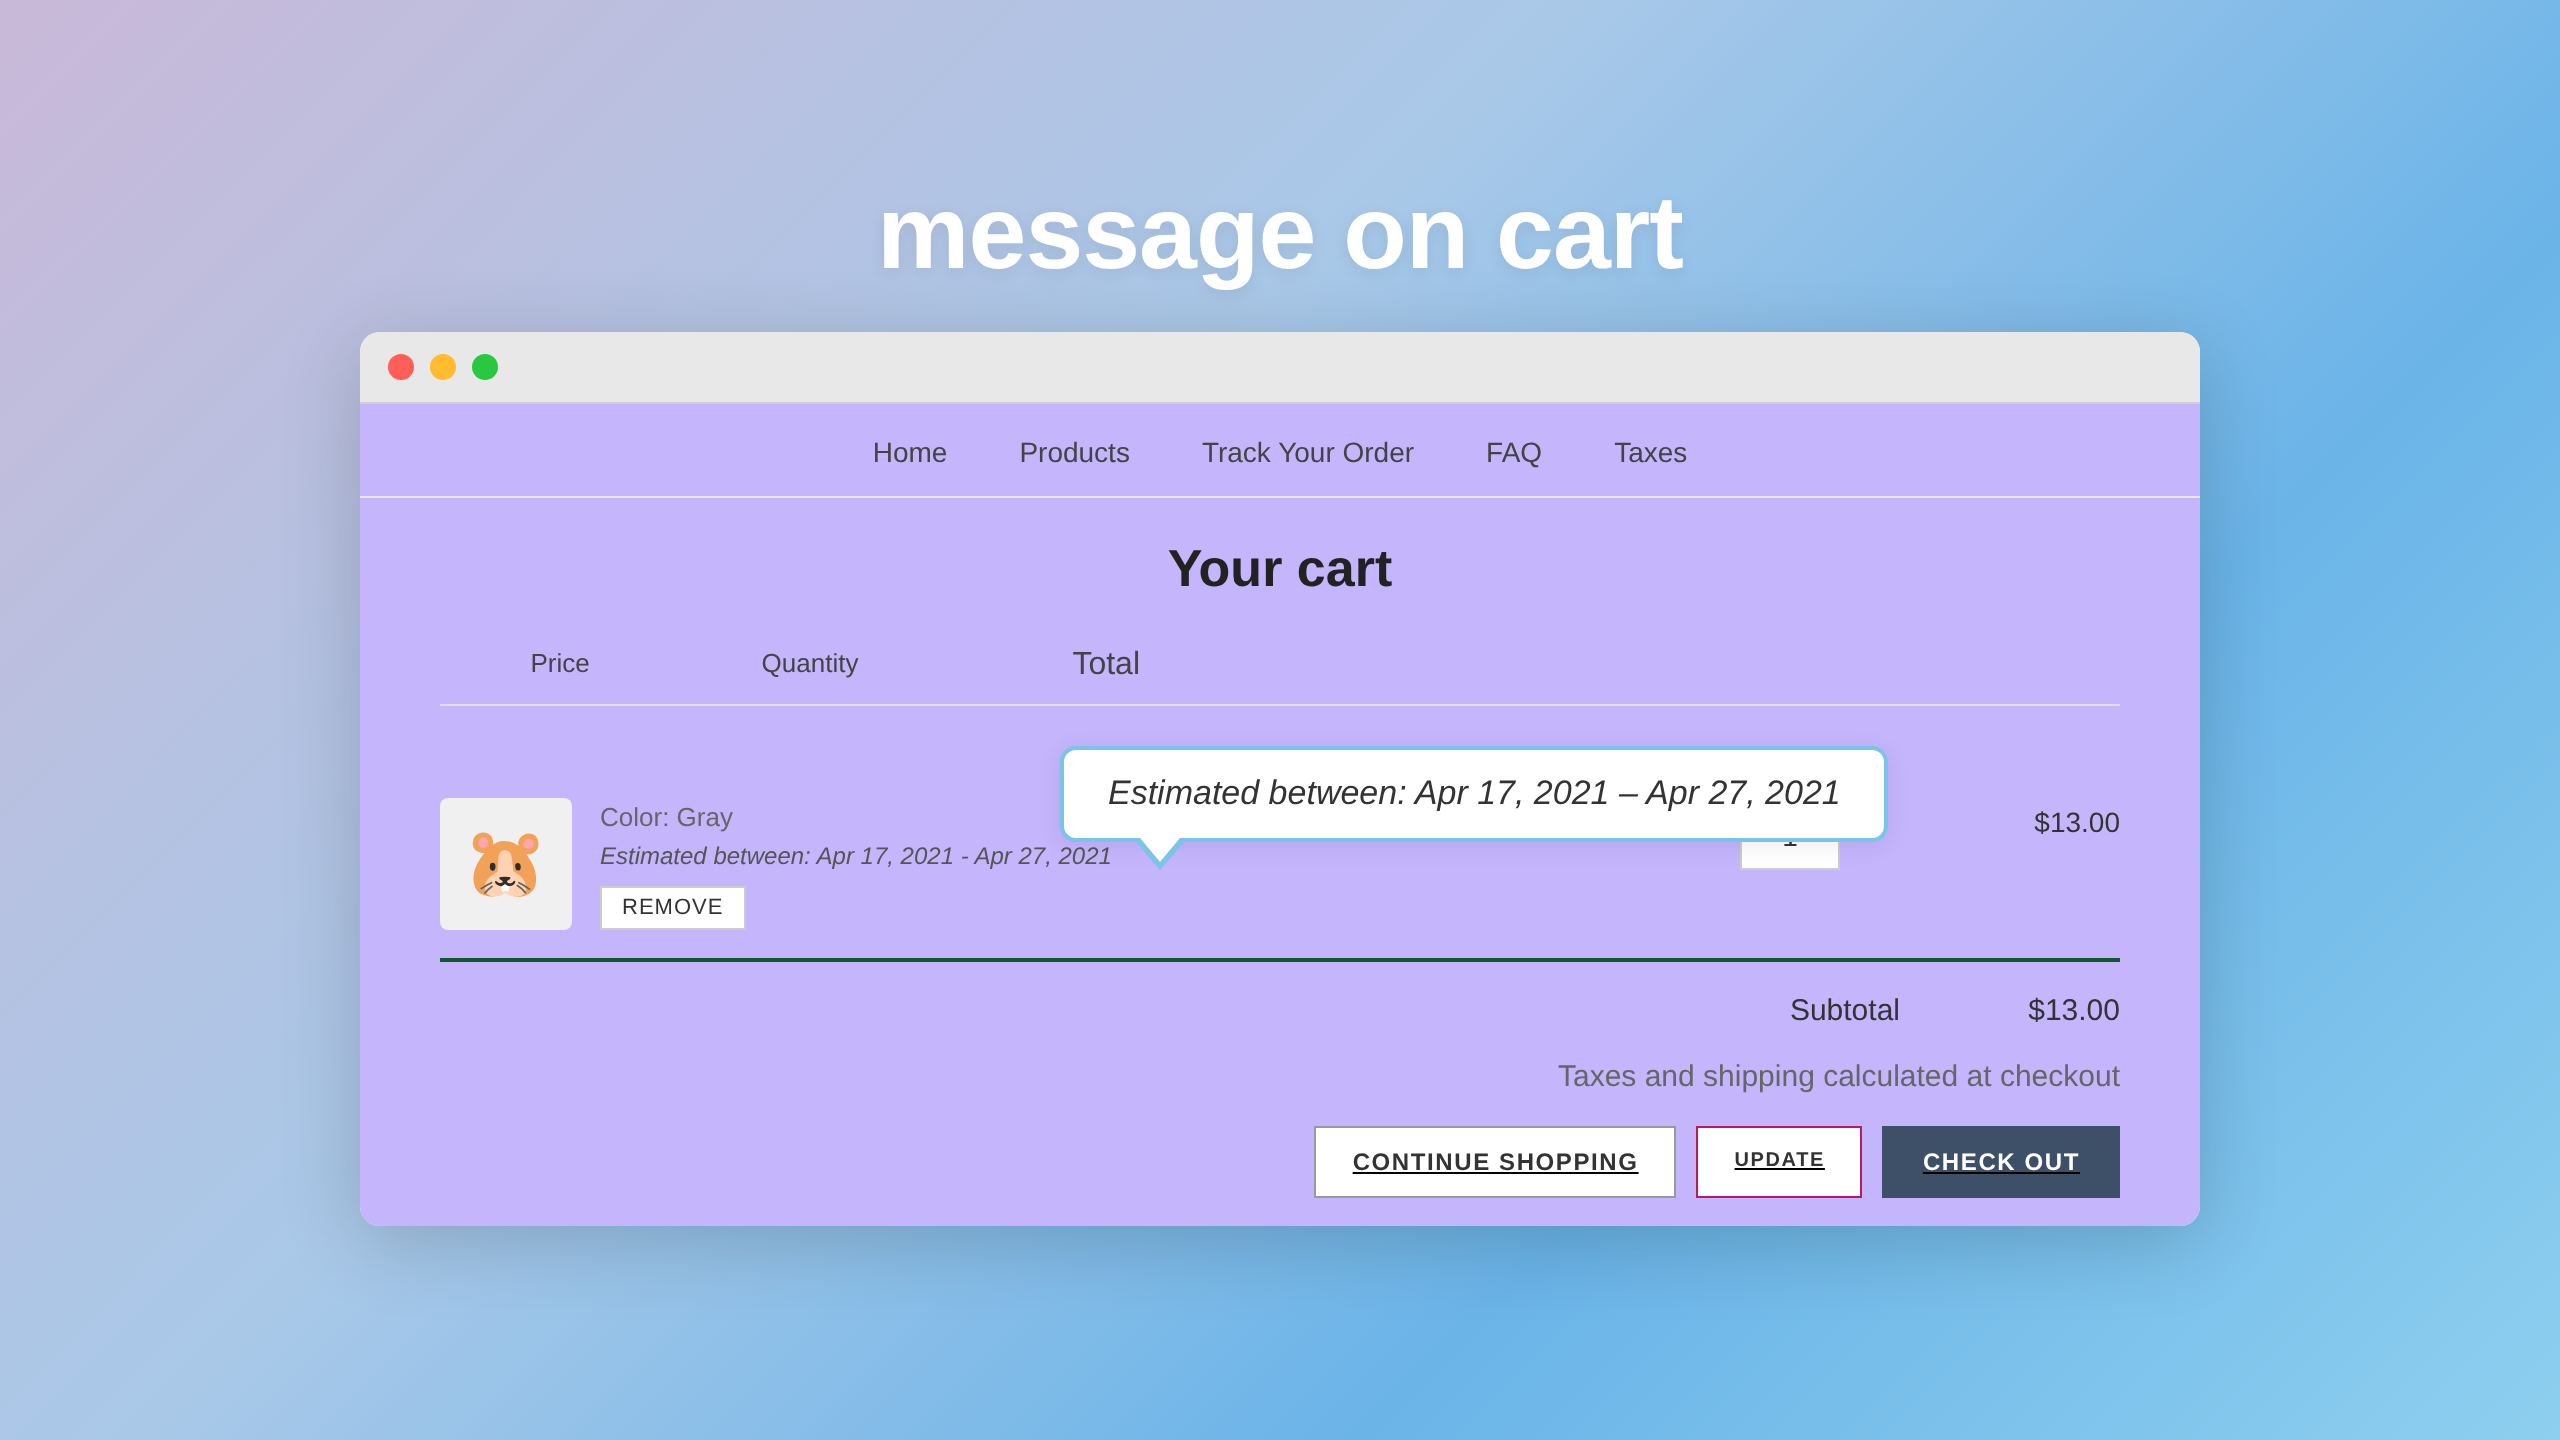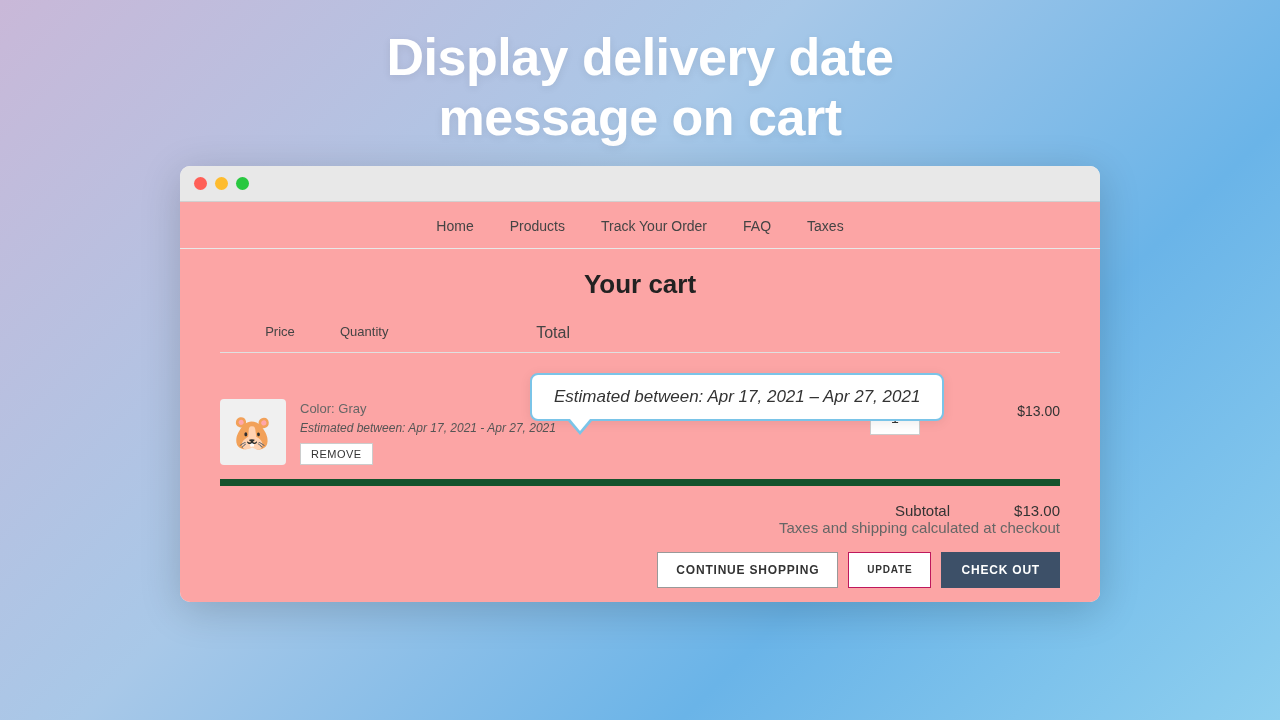--- a/index.html
+++ b/index.html
@@ -49,21 +49,21 @@
     .dot {
       width: 13px;
       height: 13px;
       border-radius: 50%;
     }
     .dot-red { background: #ff5f57; }
     .dot-yellow { background: #febc2e; }
     .dot-green { background: #28c840; }
 
     .browser-content {
-      background: #fca5a5;
+      background: #c4b5fd;
     }
 
     .store-nav {
       display: flex;
       justify-content: center;
       align-items: center;
       gap: 36px;
       padding: 16px 0 14px;
       border-bottom: 1px solid #e8e8e8;
     }
@@ -89,28 +89,28 @@
 
     .cart-table-header {
       display: flex;
       border-bottom: 1px solid #e0e0e0;
       padding-bottom: 10px;
       margin-bottom: 10px;
     }
 
     .col-product { flex: 1; font-size: 13px; color: #444; font-weight: 500; }
     .col-price { width: 120px; text-align: center; font-size: 13px; color: #444; font-weight: 500; }
-    .col-qty { width: 130px; text-align: left; font-size: 13px; color: #444; font-weight: 500; }
+    .col-qty { width: 130px; text-align: center; font-size: 13px; color: #444; font-weight: 500; }
     .col-total { width: 100px; text-align: right; font-size: 16px; color: #444; font-weight: 500; }
 
     .cart-row {
       display: flex;
       align-items: flex-start;
       padding: 14px 0;
-      border-bottom: 7px solid #14532d;
+      border-bottom: 2px solid #14532d;
       position: relative;
       margin-top: 32px;
     }
 
     .product-info {
       flex: 1;
       display: flex;
       align-items: flex-start;
       gap: 14px;
     }
@@ -192,21 +192,21 @@
       font-size: 14px;
       color: #333;
       padding-top: 4px;
     }
 
     .cart-subtotal {
       display: flex;
       flex-direction: column;
       align-items: flex-end;
       padding-top: 16px;
-      gap: 0;
+      gap: 16px;
     }
 
     .subtotal-row {
       display: flex;
       gap: 40px;
       align-items: center;
     }
 
     .subtotal-label {
       font-size: 15px;
@@ -225,20 +225,21 @@
     .tax-note {
       font-size: 15px;
       color: #666;
     }
 
     .cart-actions {
       display: flex;
       justify-content: flex-end;
       gap: 10px;
       margin-top: 16px;
+      text-decoration: underline;
     }
 
     .btn-continue {
       padding: 10px 18px;
       border: 1px solid #999;
       background: white;
       font-size: 12px;
       font-weight: 600;
       letter-spacing: 0.8px;
       color: #333;
@@ -307,21 +308,21 @@
       top: -16px;
       border-left: 10px solid transparent;
       border-right: 10px solid transparent;
       border-top: 12px solid white;
     }
   </style>
 </head>
 <body>
 
 <h1 class="hero-title">
-  <span>Display delivery date</span><br>
+  <br>
   <span>message on cart</span>
 </h1>
 
 <div class="browser-window">
   <div class="browser-titlebar">
     <div class="dot dot-red"></div>
     <div class="dot dot-yellow"></div>
     <div class="dot dot-green"></div>
   </div>
 

